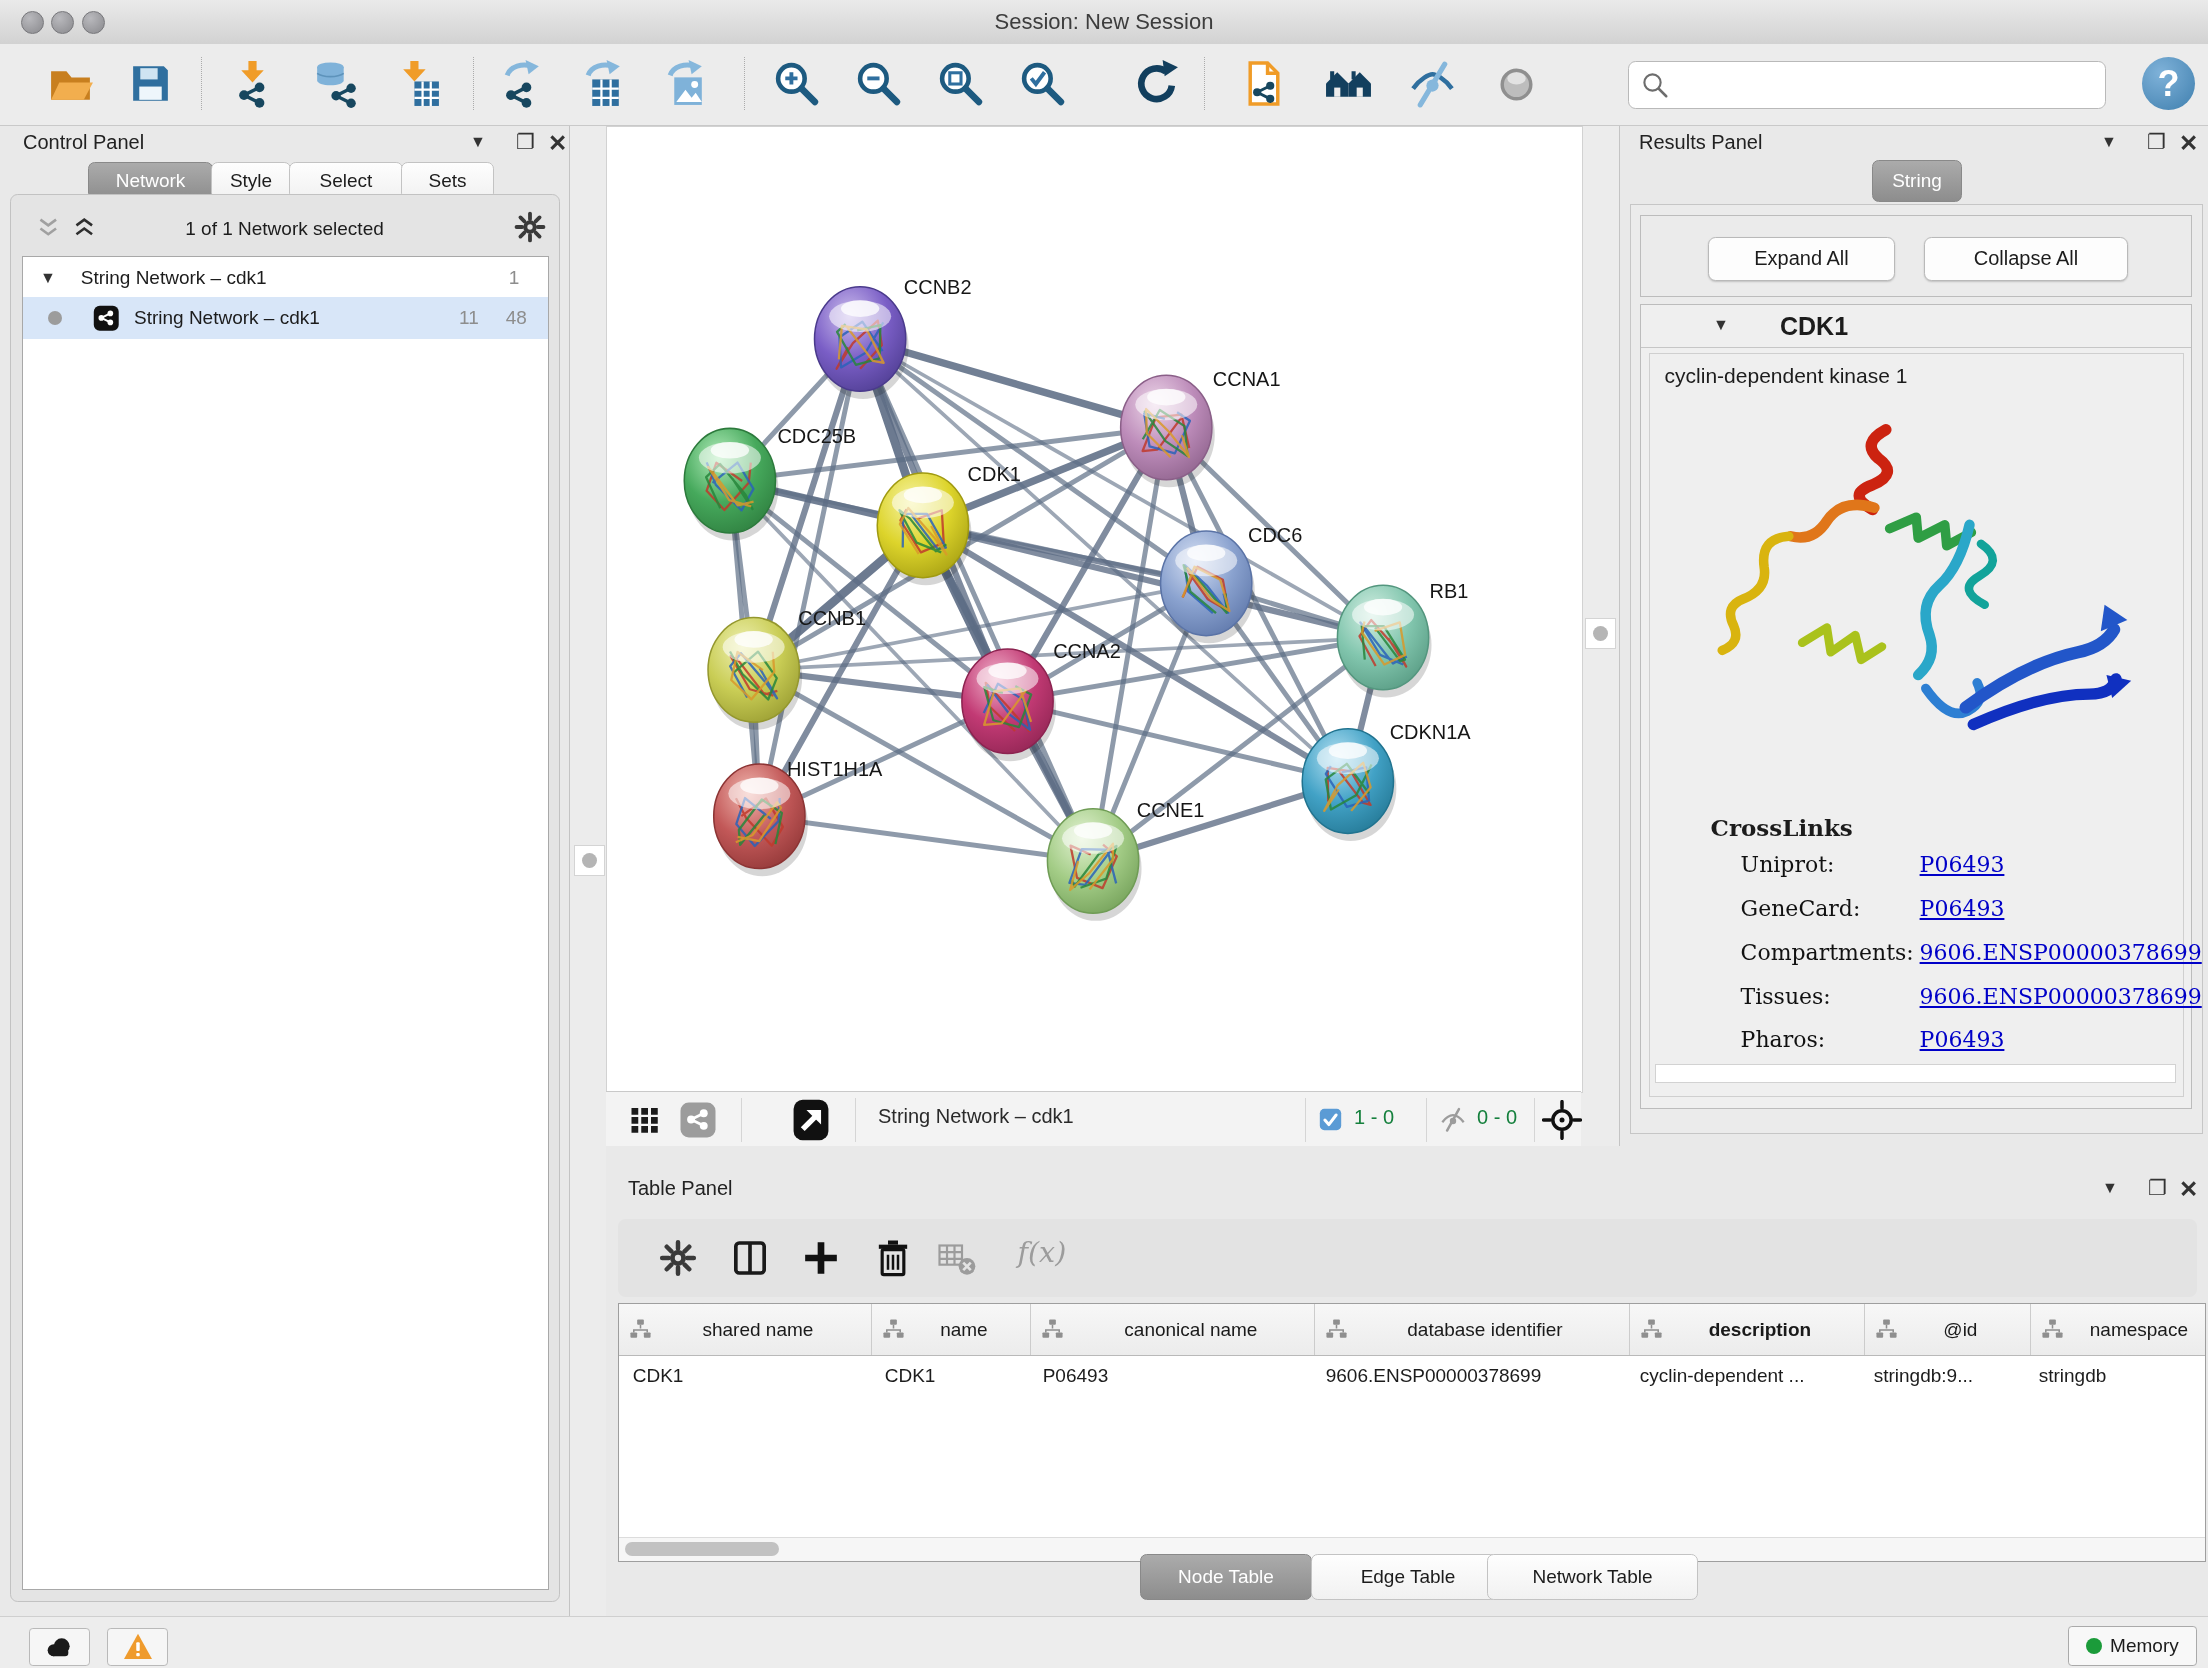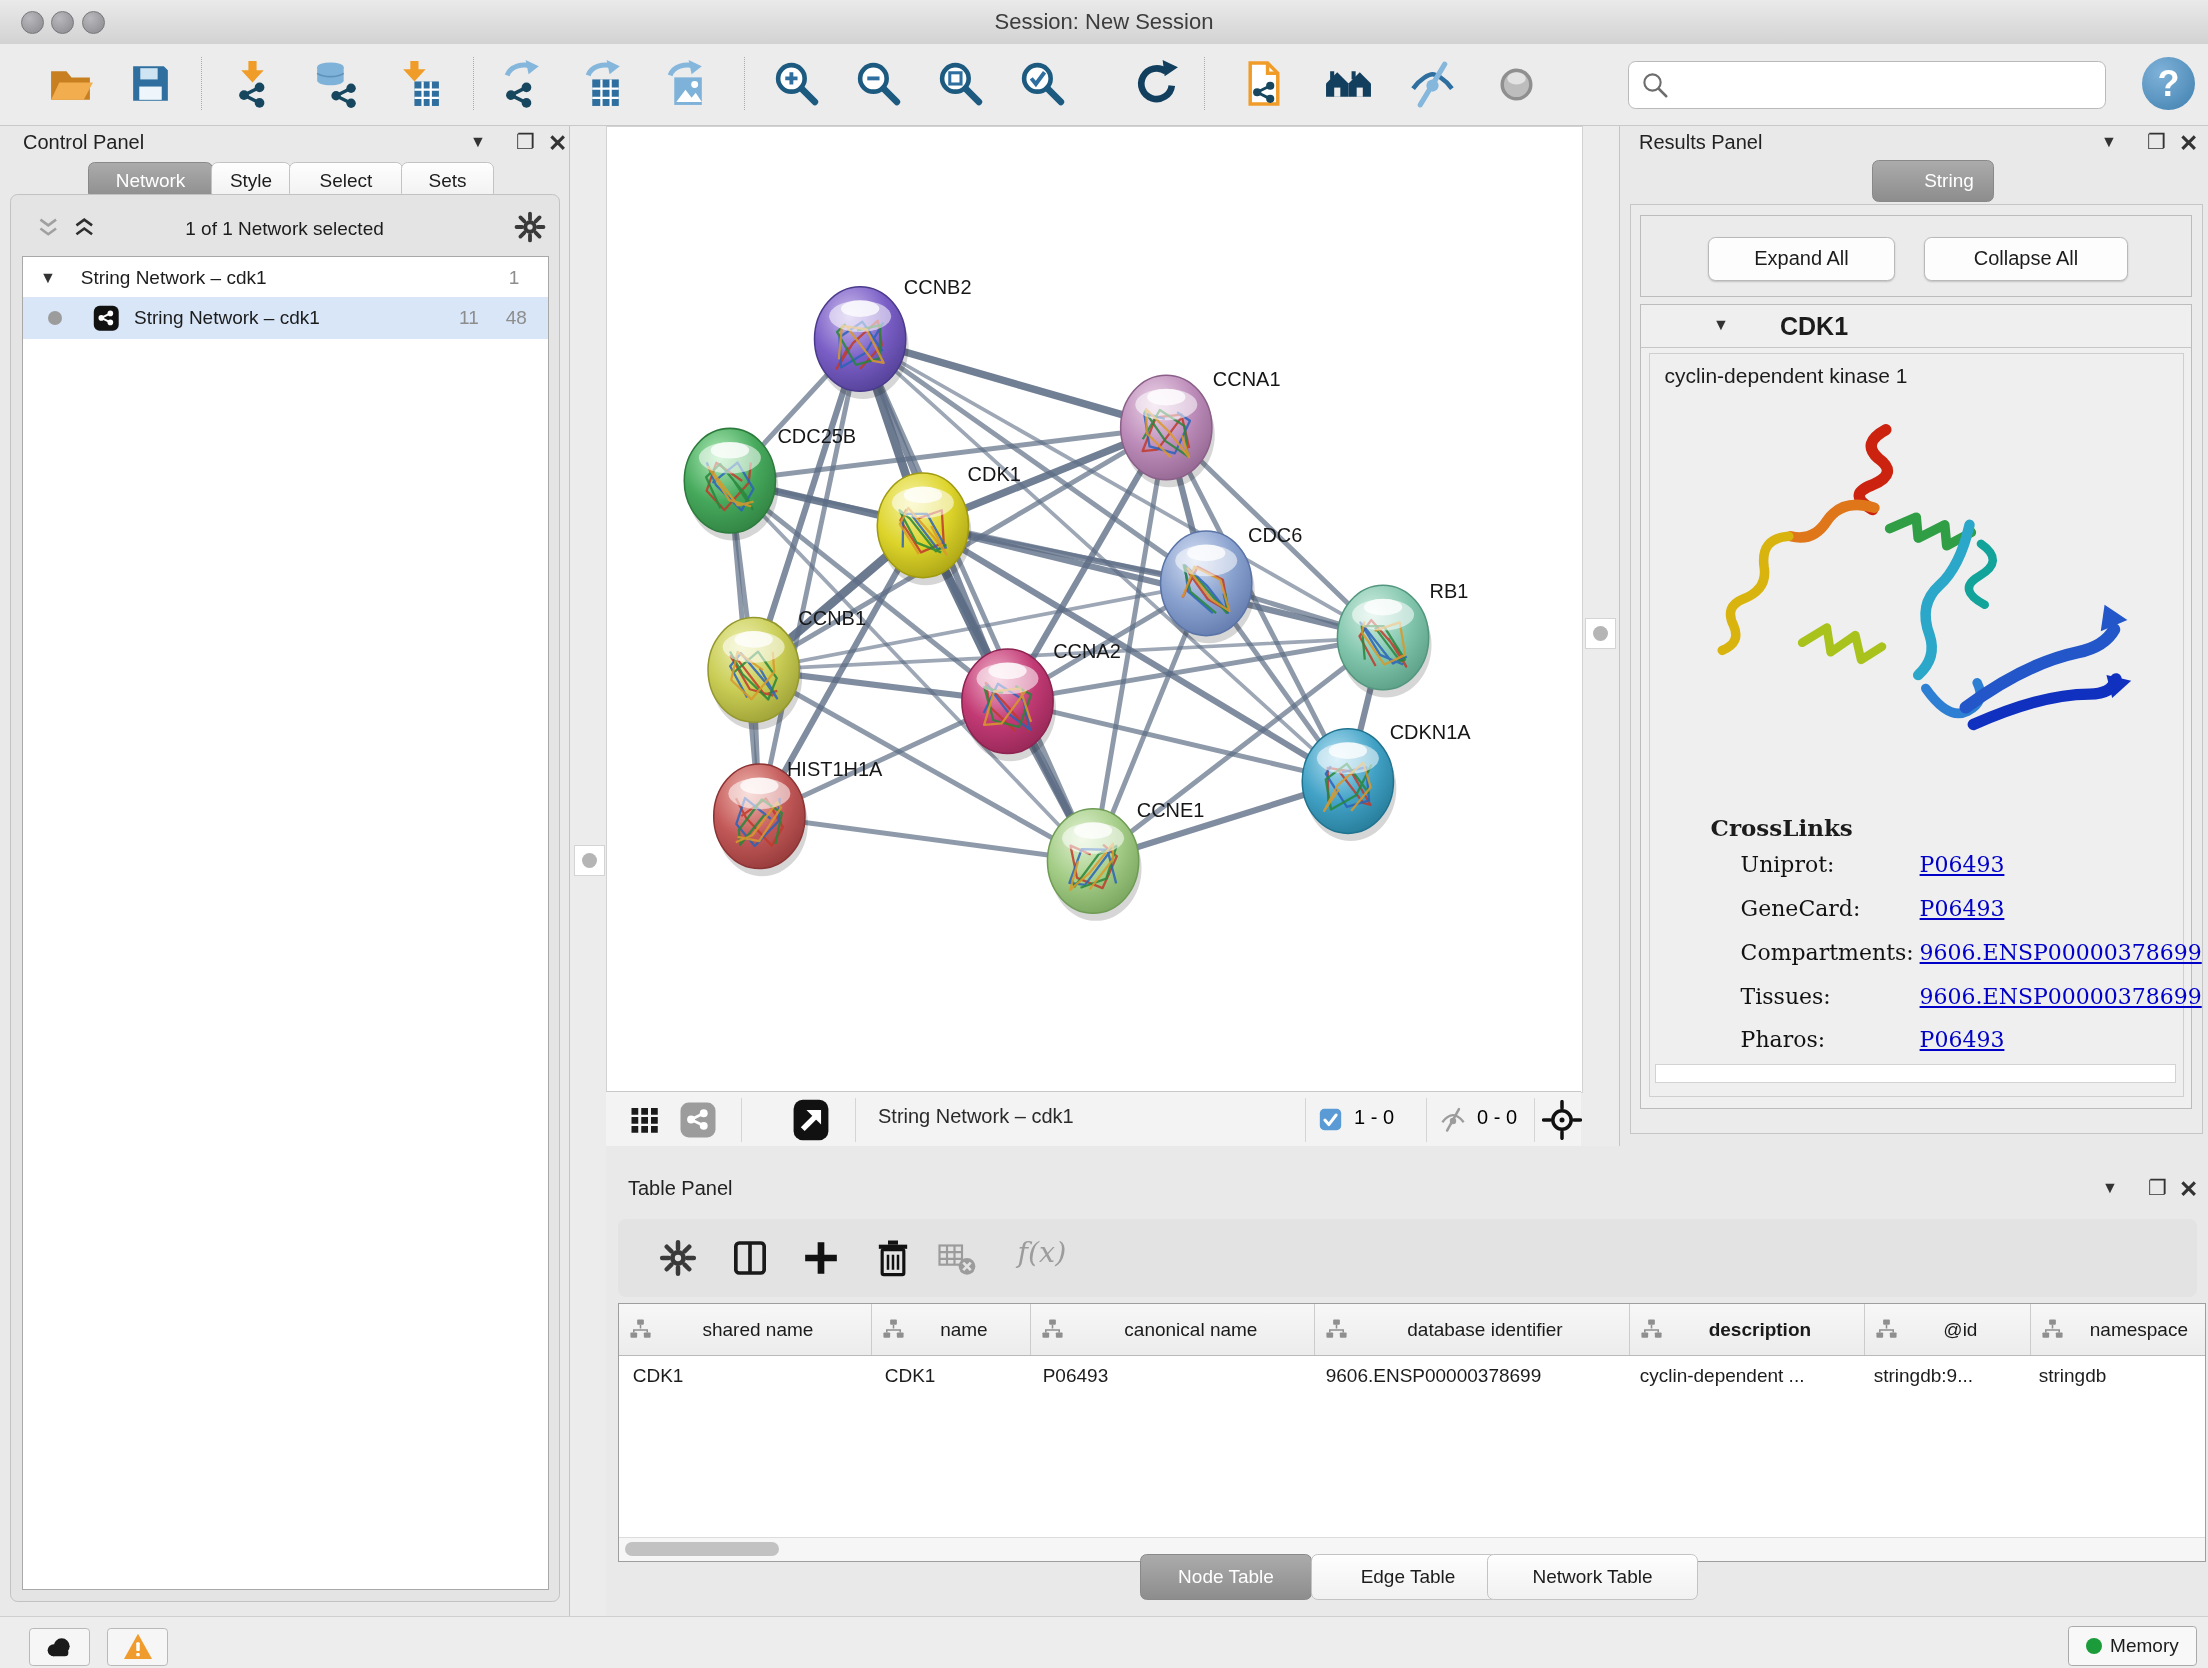--- a/index.html
+++ b/index.html
@@ -33,21 +33,21 @@
   
   #control-panel{position:absolute;left:0;top:126px;width:569px;height:1491px;background:#e9e9e9;border-right:1px solid #c4c4c4;}
   #cp-body{position:absolute;left:9.5px;top:68px;width:548px;height:1406px;background:#e4e4e4;border:1px solid #c2c2c2;border-radius:7.6px;}
   #cp-list{position:absolute;left:11.4px;top:61px;width:525px;height:1332px;background:#fff;border:1px solid #a8a8a8;}
   .cp-row{position:absolute;left:0;right:0;height:38px;display:flex;align-items:center;font-size:19px;}
   
   #canvas{position:absolute;left:606px;top:126px;width:975px;height:965px;background:#fff;border:1px solid #d2d2d2;}
   #canvas-bar{position:absolute;left:606px;top:1091px;width:975px;height:55px;background:#f3f3f3;
               border-top:1px solid #c9c9c9;border-bottom:1px solid #c9c9c9;}
   .cbar-sep{position:absolute;top:5.7px;height:44px;border-left:1px solid #d5d5d5;}
-  .cnt{position:absolute;top:14.3px;font-size:20px;color:#000000;}
+  .cnt{position:absolute;top:14.3px;font-size:20px;color:#15803d;}
   .handlebox{position:absolute;width:28.5px;height:28.5px;background:#fff;border:1px solid #d4d4d4;display:flex;align-items:center;justify-content:center;}
   .handledot{width:15px;height:15px;border-radius:50%;background:#b5b5b5;}
   
   #results-panel{position:absolute;left:1619px;top:126px;width:590px;height:1021px;background:#e9e9e9;border-left:1px solid #c4c4c4;}
   .rp-btn{position:absolute;height:42px;background:#fdfdfd;border:1px solid #b9b9b9;border-radius:7.6px;font-size:20px;
           display:flex;align-items:center;justify-content:center;box-shadow:0 1px 1.9px rgba(0,0,0,.18);}
   .serif{font-family:"DejaVu Serif","Liberation Serif",serif;}
   .xl-row{position:absolute;left:0;width:100%;height:38px;}
   .xl-label{position:absolute;left:91px;font-size:22px;color:#111;}
   .xl-value{position:absolute;left:270px;font-size:22px;}
@@ -658,21 +658,21 @@
           <circle cx="24" cy="24" r="3" fill="#111"></circle>
         </svg>
       </span>
   </div>
 
   <div id="results-panel">
     <div class="phead abs" style="left:19px;top:4.8px;">Results Panel</div>
     <span class="caret abs" style="left:481px;top:6.7px;">▼</span>
     <span class="pctl" style="left:527px;top:3.8px;font-size:21px;">❐</span>
     <span class="pctl" style="left:559px;top:3.8px;font-size:23px;font-weight:bold;">✕</span>
-    <div class="tab sel abs" style="left:252px;top:34px;width:88px;height:40px;padding-left:32px;">String</div>
+    <div class="tab sel abs" style="left:252px;top:34px;width:88px;height:40px;">String</div>
     <div class="abs" style="left:9.5px;top:78px;width:571px;height:928px;background:#ebebeb;border:1px solid #c6c6c6;">
       <div class="abs" style="left:9.5px;top:9.5px;width:550px;height:80px;border:1px solid #bcbcbc;">
         <div class="rp-btn" style="left:67px;top:21px;width:185px;">Expand All</div>
         <div class="rp-btn" style="left:283px;top:21px;width:202px;">Collapse All</div>
       </div>
       <div class="abs" style="left:9.5px;top:99px;width:550px;height:803px;background:#efefef;border:1px solid #bcbcbc;">
         <div class="abs" style="left:0;top:0;width:100%;height:42px;border-bottom:1px solid #c6c6c6;">
           <span class="caret abs" style="left:72px;top:10.5px;">▼</span>
           <span class="abs" style="left:139px;top:6.7px;font-size:25px;font-weight:bold;">CDK1</span>
         </div>

